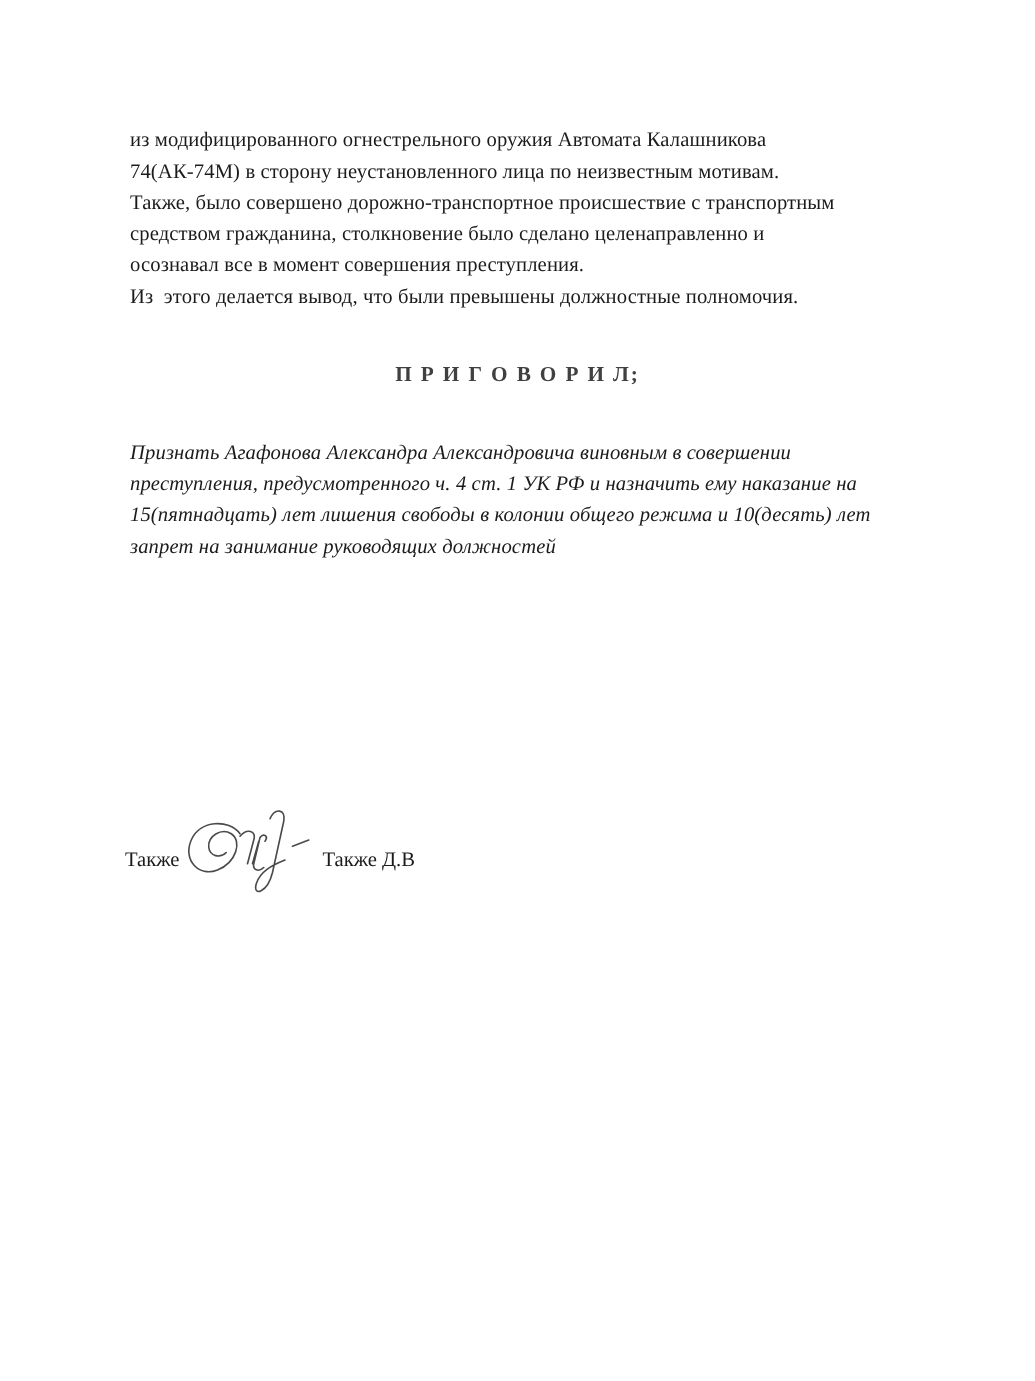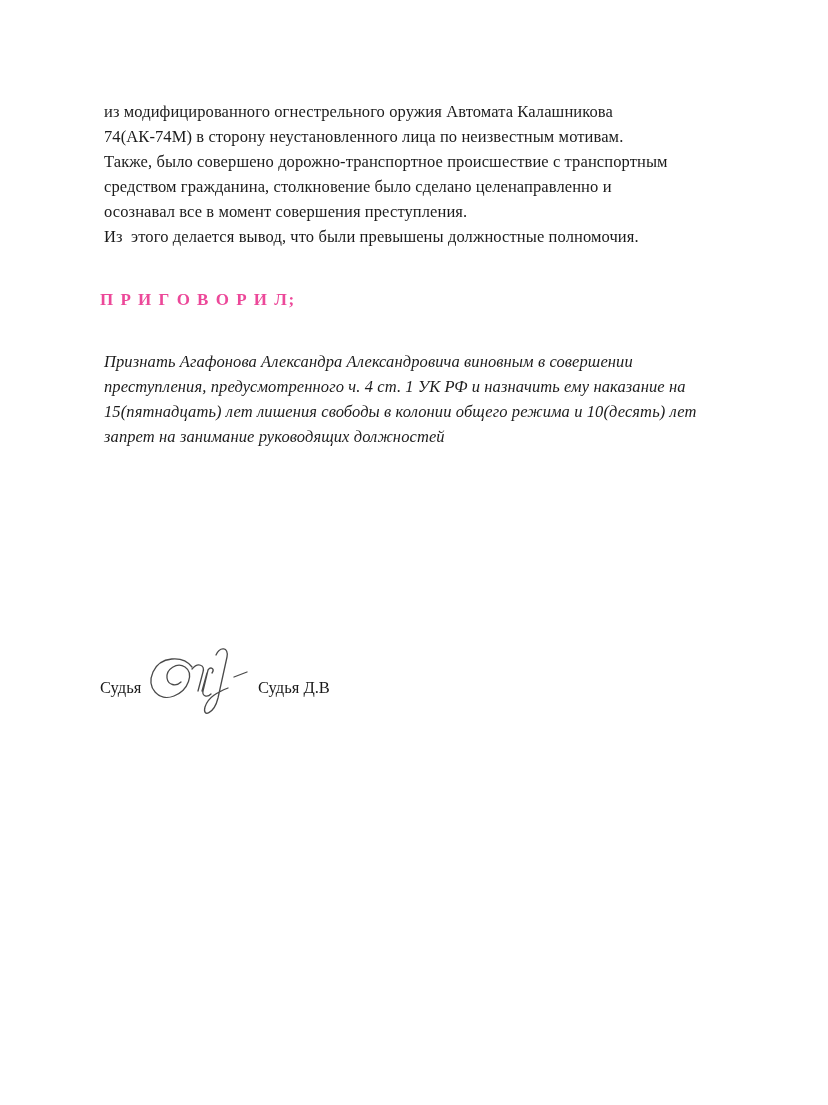--- a/index.html
+++ b/index.html
@@ -28,25 +28,26 @@
   }
   .facts-para   { top: 95px; }
   .verdict-para { top: 345px; font-style: italic; }
   .appeal-para  { top: 461px; }
   .verdict-heading {
     position: absolute;
     top: 290px;
     left: 100px;
     width: 628px;
     margin: 0;
+    text-align: center;
     font-size: 17px;
     font-weight: 700;
     letter-spacing: 1.5px;
     line-height: 20px;
-    color: #ec4899;
+    color: #404040;
   }
   .sig-role {
     position: absolute;
     left: 100px;
     top: 677px;
     font-size: 16.5px;
     line-height: 22px;
   }
   .sig-graphic {
     position: absolute;
@@ -76,26 +77,26 @@
 Из&nbsp; этого делается вывод, что были превышены должностные полномочия.</p>
 
   <h1 class="verdict-heading">П Р И Г О В О Р И Л;</h1>
 
   <p class="para verdict-para">Признать Агафонова Александра Александровича виновным в совершении
 преступления, предусмотренного ч. 4 ст. 1 УК РФ и назначить ему наказание на
 15(пятнадцать) лет лишения свободы в колонии общего режима и 10(десять) лет
 запрет на занимание руководящих должностей</p>
 
 
-  <span class="sig-role">Судья</span>
+  <span class="sig-role">Также</span>
 
   <svg class="sig-graphic" viewBox="0 0 104 76" fill="none" xmlns="http://www.w3.org/2000/svg">
     <g stroke="#4a4a4a" stroke-width="1.3" stroke-linecap="round" fill="none">
       <path d="M 45,23 C 36,11 13,12 6,28 C -1,44 12,58 27,52 C 42,46 47,29 38,23 C 30,18 19,25 20,34 C 21,41 29,43 34,38"></path>
       <path d="M 45,25 C 51,18 58,21 56,28 L 51,47 M 60,29 L 55,47 M 65,29 C 68,25 64,22 61,26 L 56,47 C 55,52 60,54 64,50"></path>
       <path d="M 69,11 C 73,2 82,3 80,13 L 71,54 C 67,70 55,74 58,63 C 61,53 71,48 81,44"></path>
       <path d="M 87,33 L 100,28"></path>
     </g>
   </svg>
 
-  <span class="sig-name">Судья Д.В</span>
+  <span class="sig-name">Также Д.В</span>
 
 </div>
 
 </body></html>

